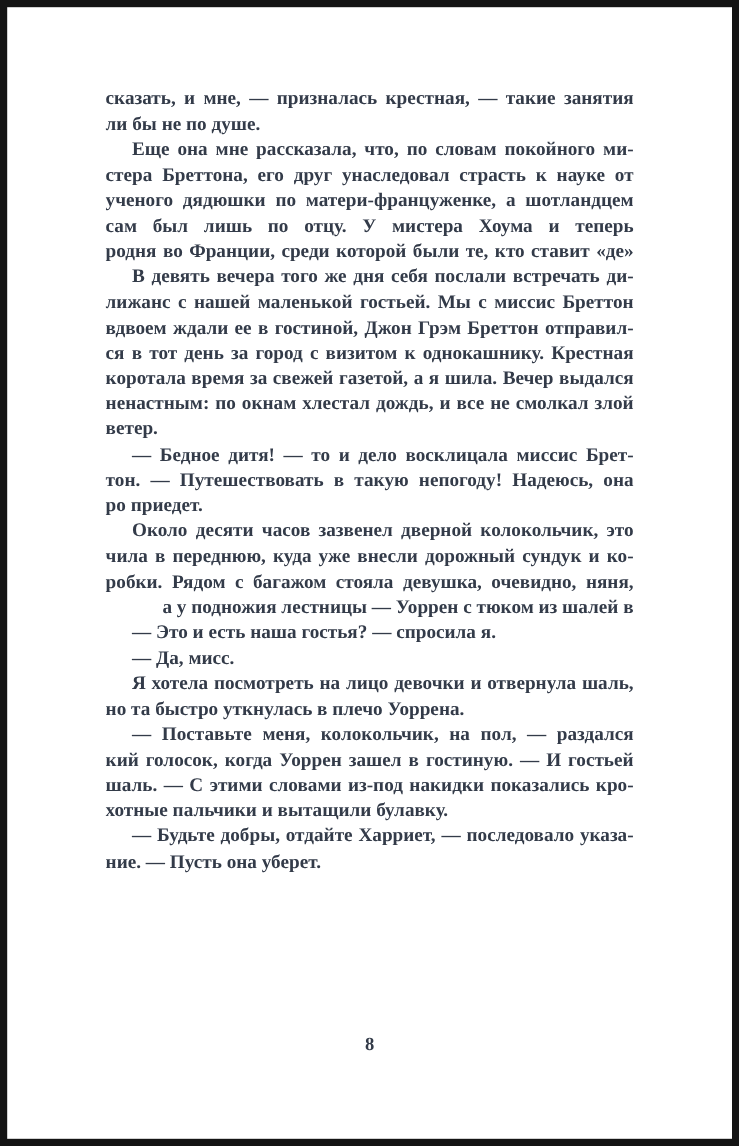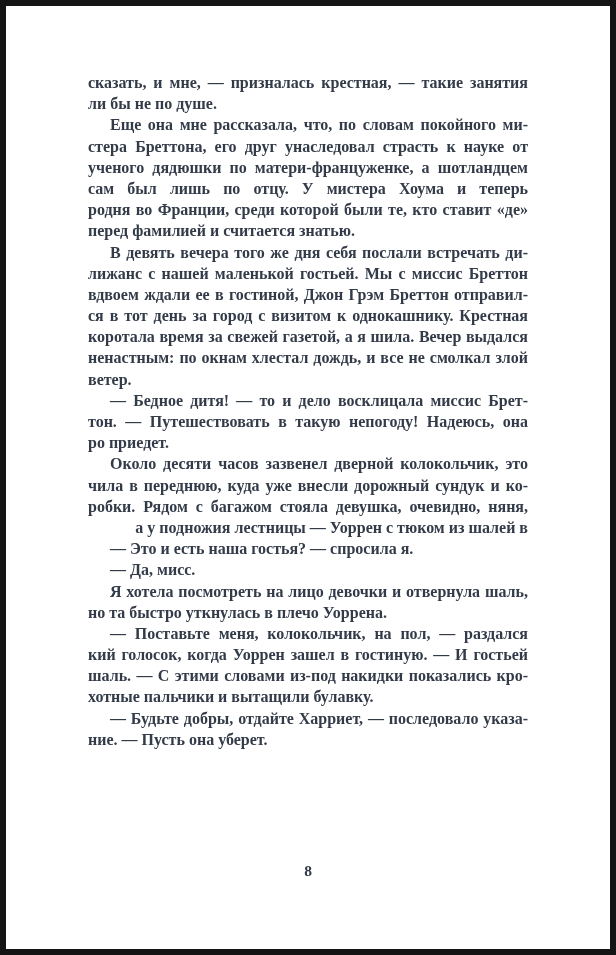--- a/index.html
+++ b/index.html
@@ -63,21 +63,20 @@
         <div class="paragraph">
           <div class="line">сказать, и мне, — призналась крестная, — такие занятия бы-</div>
           <div class="line last">ли бы не по душе.</div>
         </div>
         <div class="paragraph">
           <div class="line indent">Еще она мне рассказала, что, по словам покойного ми-</div>
           <div class="line">стера Бреттона, его друг унаследовал страсть к науке от</div>
           <div class="line">ученого дядюшки по матери-француженке, а шотландцем</div>
           <div class="line">сам был лишь по отцу. У мистера Хоума и теперь оставалась</div>
           <div class="line">родня во Франции, среди которой были те, кто ставит «де»</div>
-          <div class="line last">перед фамилией и считается знатью.</div>
         </div>
         <div class="paragraph">
           <div class="line indent">В девять вечера того же дня себя послали встречать ди-</div>
           <div class="line">лижанс с нашей маленькой гостьей. Мы с миссис Бреттон</div>
           <div class="line">вдвоем ждали ее в гостиной, Джон Грэм Бреттон отправил-</div>
           <div class="line">ся в тот день за город с визитом к однокашнику. Крестная</div>
           <div class="line">коротала время за свежей газетой, а я шила. Вечер выдался</div>
           <div class="line">ненастным: по окнам хлестал дождь, и все не смолкал злой</div>
           <div class="line last">ветер.</div>
         </div>

